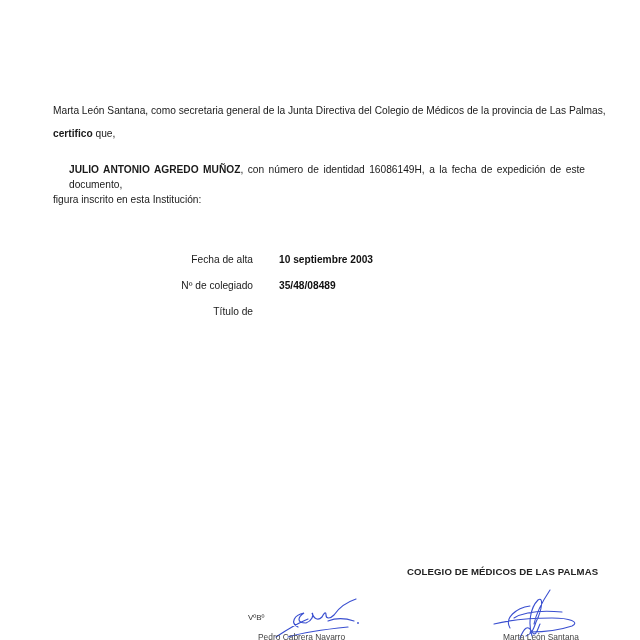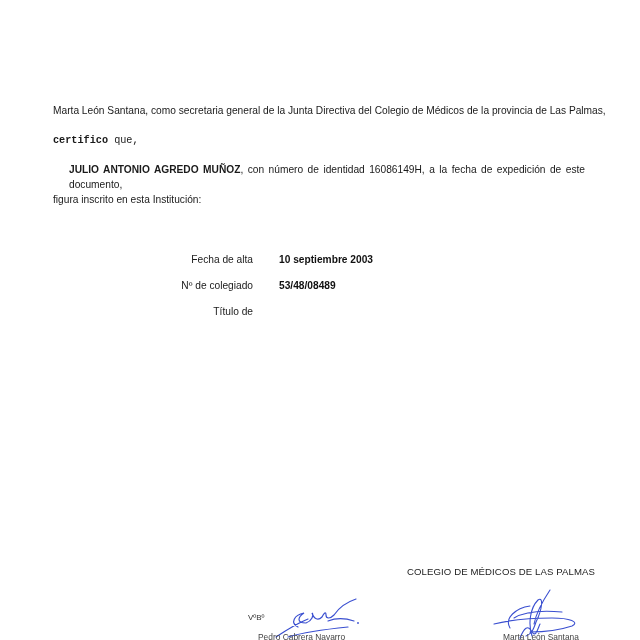--- a/index.html
+++ b/index.html
@@ -24,21 +24,21 @@
       position: absolute;
       left: 53px;
       width: 532px;
       font-size: 10.2px;
       line-height: 15px;
       text-align: justify;
       text-align-last: left;
     }
     .para b { font-weight: bold; }
     .p1 { top: 103px; white-space: nowrap; text-align: left; }
-    .p2 { top: 133px; font-family: Liberation Mono, monospace; }
+    .p2 { top: 126px; }
     .p3 { top: 162px; }
     .p3 .line1 {
       display: block;
       text-align: justify;
       text-align-last: justify;
       margin-left: 16px;
     }
 
     .fields {
       position: absolute;
@@ -66,21 +66,21 @@
       white-space: nowrap;
       color: #111;
     }
     .field-value span { display: block; text-align: right; }
 
     .org-name {
       position: absolute;
       left: 407px;
       top: 566px;
       font-size: 9.6px;
-      font-weight: normal;
+      font-weight: bold;
       letter-spacing: 0.1px;
       color: #222;
       white-space: nowrap;
       text-align: center;
     }
     .vobo {
       position: absolute;
       left: 248px;
       top: 613px;
       font-size: 8px;
@@ -124,21 +124,21 @@
   <div class="fields">
     <div class="field-row" style="top:2px;">
       <span class="field-label">Fecha de alta</span>
       <span class="field-value">
         <span>10 septiembre 2003</span>
       </span>
     </div>
     <div class="field-row" style="top:28px;">
       <span class="field-label">Nº de colegiado</span>
       <span class="field-value">
-        <span>53/48/08489</span>
+        <span>35/48/08489</span>
       </span>
     </div>
     <div class="field-row" style="top:54px;">
       <span class="field-label">Título de</span>
       <span class="field-value">
       </span>
     </div>
   </div>
 
   <div class="org-name">COLEGIO DE MÉDICOS DE LAS PALMAS</div>

